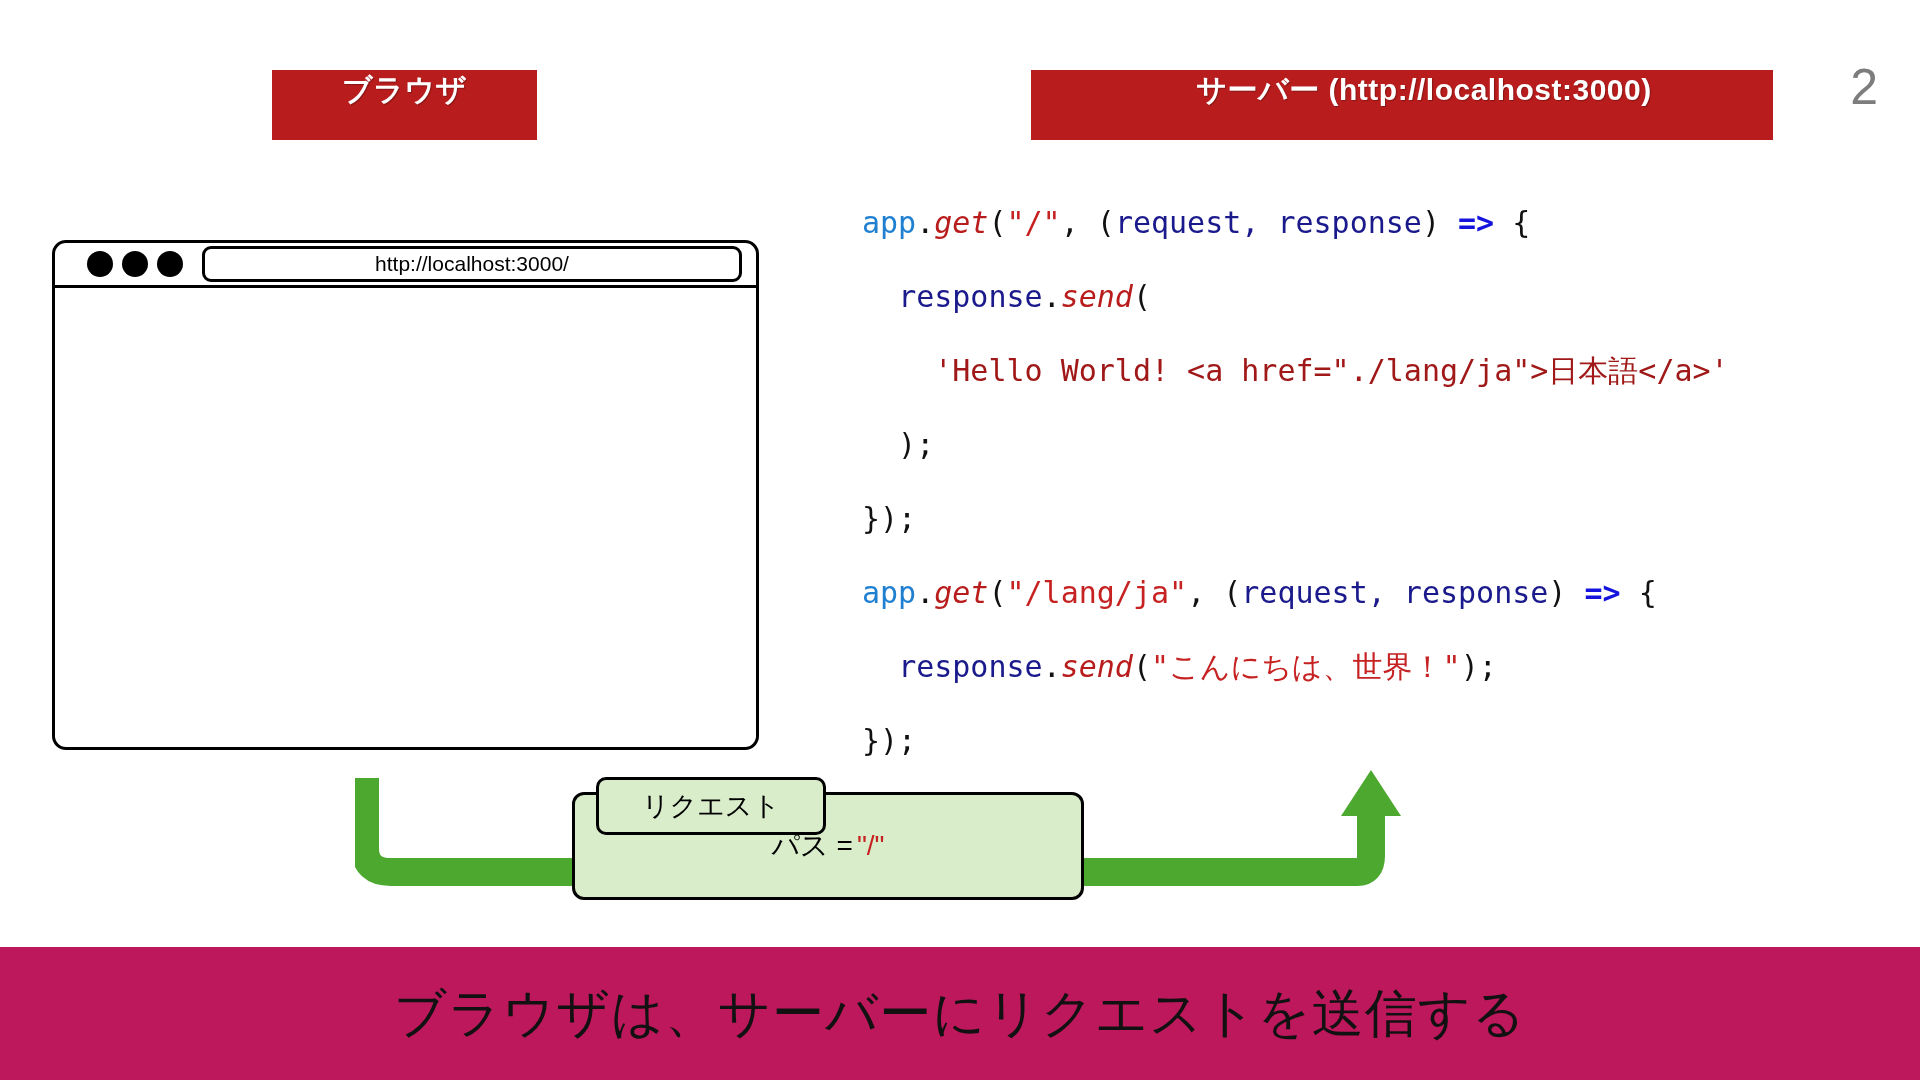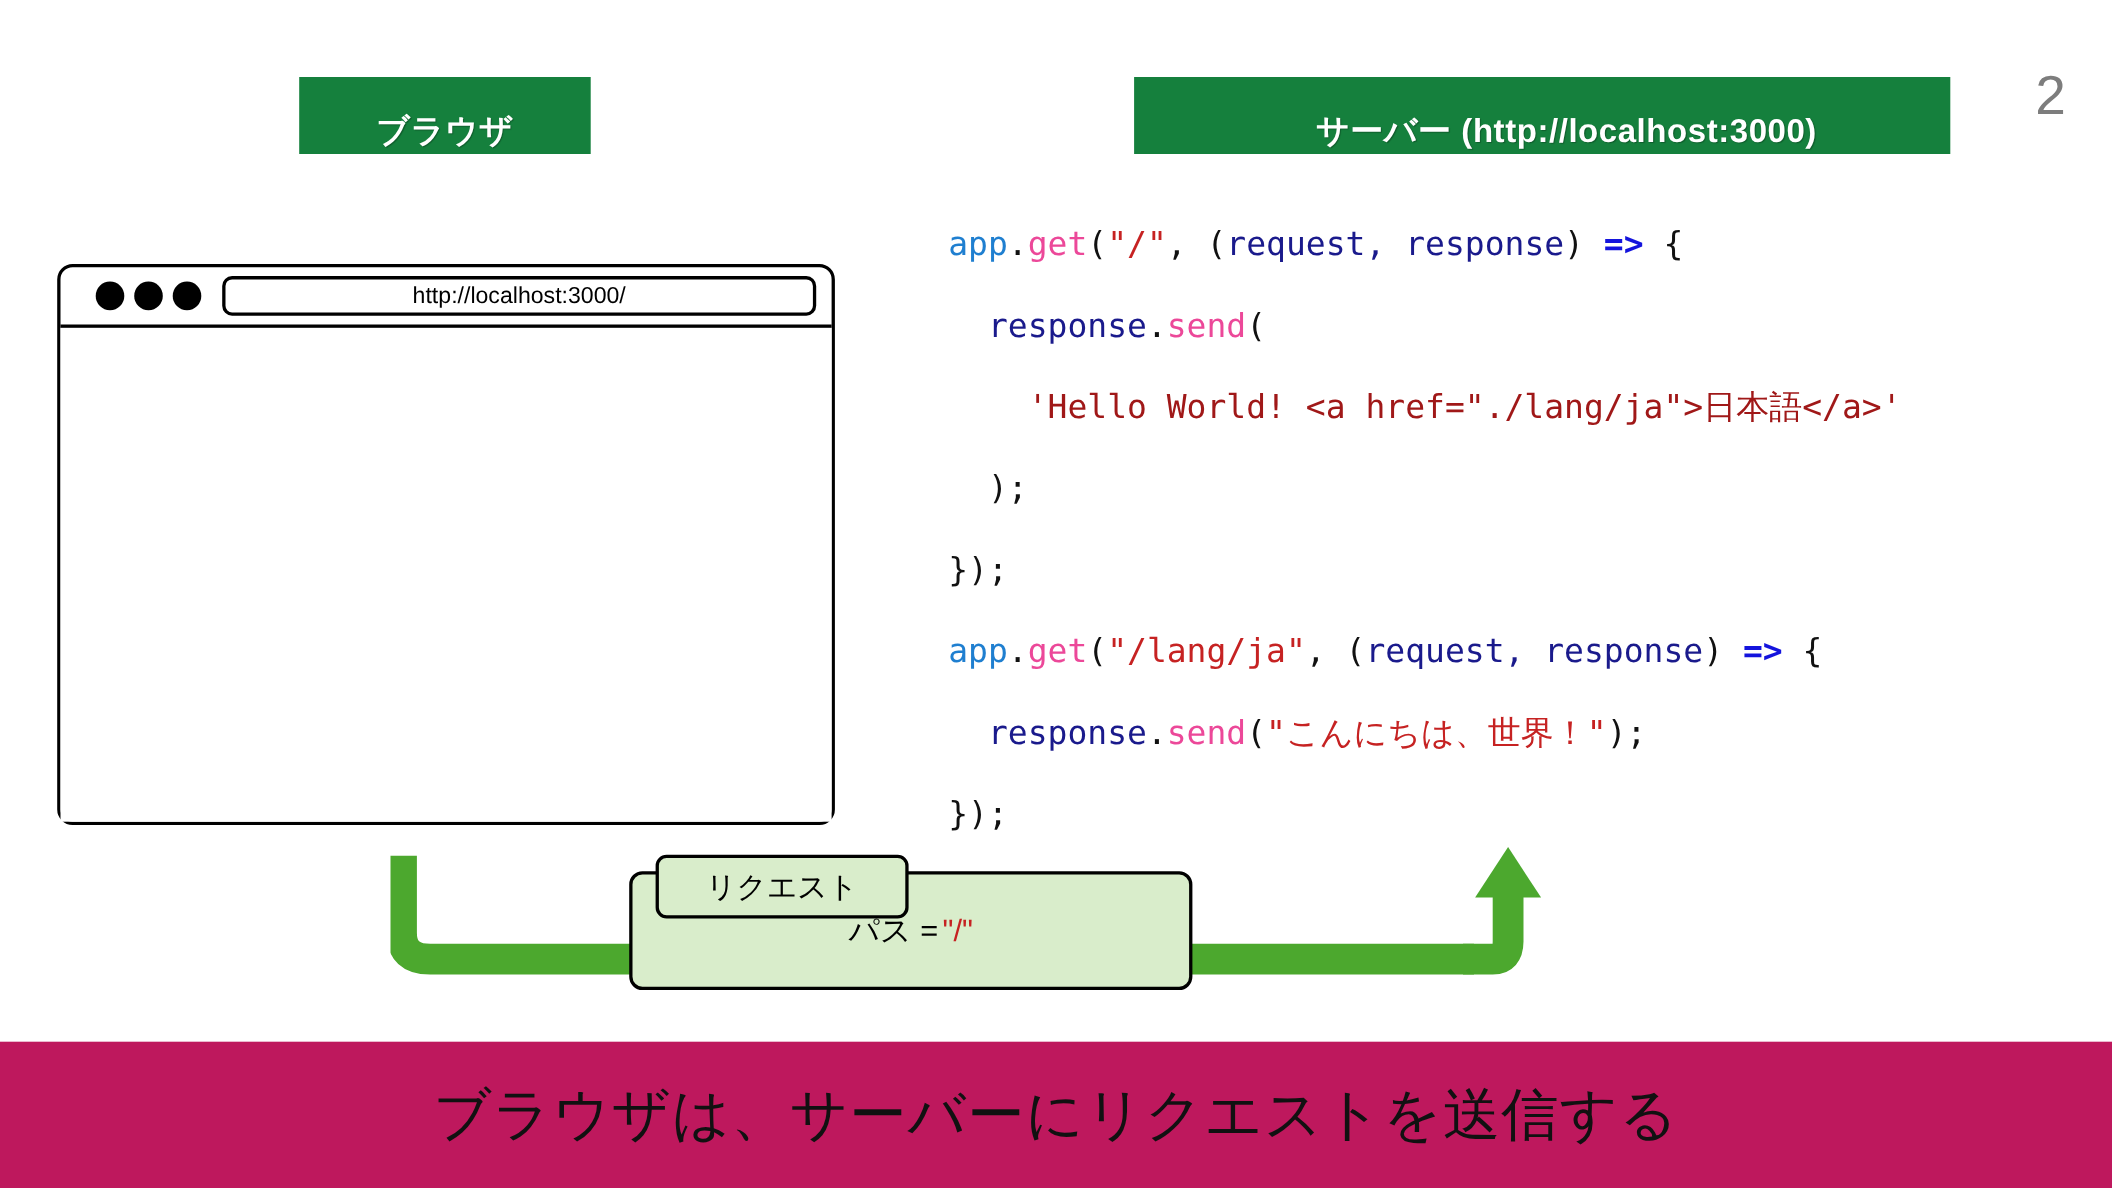--- a/index.html
+++ b/index.html
@@ -13,25 +13,25 @@
     height: 1080px;
     position: relative;
     overflow: hidden;
     font-family: "Liberation Sans", "DejaVu Sans", sans-serif;
     color: #000000;
   }
 
   
   .hdr-pill {
     position: absolute;
-    background: #15803d;
+    background: #b91c1c;
     color: #ffffff;
     font-weight: bold;
     display: flex;
-    align-items: flex-end;
+    align-items: flex-start;
     justify-content: center;
     letter-spacing: 0.5px;
     text-shadow: 1px 1px 1px rgba(0,0,0,0.28);
     white-space: nowrap;
   }
   #browser-header {
     left: 272px;
     top: 70px;
     width: 265px;
     height: 70px;
@@ -63,21 +63,21 @@
     top: 240px;
     width: 707px;
     height: 510px;
     border: 3px solid #000;
     border-radius: 14px;
     background: #ffffff;
     box-sizing: border-box;
   }
   #browser-chrome {
     position: relative;
-    height: 55px;
+    height: 45px;
     border-bottom: 3px solid #000;
     display: flex;
     align-items: center;
     padding-left: 32px;
     box-sizing: border-box;
   }
   .traffic-dot {
     width: 26px;
     height: 26px;
     border-radius: 50%;
@@ -114,21 +114,21 @@
     top: 186px;
     width: 1040px;
     font-family: "DejaVu Sans Mono", "Liberation Mono", monospace;
     font-size: 30px;
     line-height: 74px;
     white-space: pre;
     color: #111111;
   }
   .code-line { white-space: pre; }
   .tok-obj    { color: #1f7fd0; margin-top: 33px; }
-  .tok-method { color: #ec4899; }
+  .tok-method { color: #b91c1c; font-style: italic; }
   .tok-str    { color: #c62222; }
   .tok-str2   { color: #a01818; }
   .tok-param  { color: #1a1a8c; }
   .tok-arrow  { color: #1414dd; font-weight: bold; }
   .tok-plain  { color: #111111; }
 
   
   #flow-arrow {
     position: absolute;
     left: 355px;

